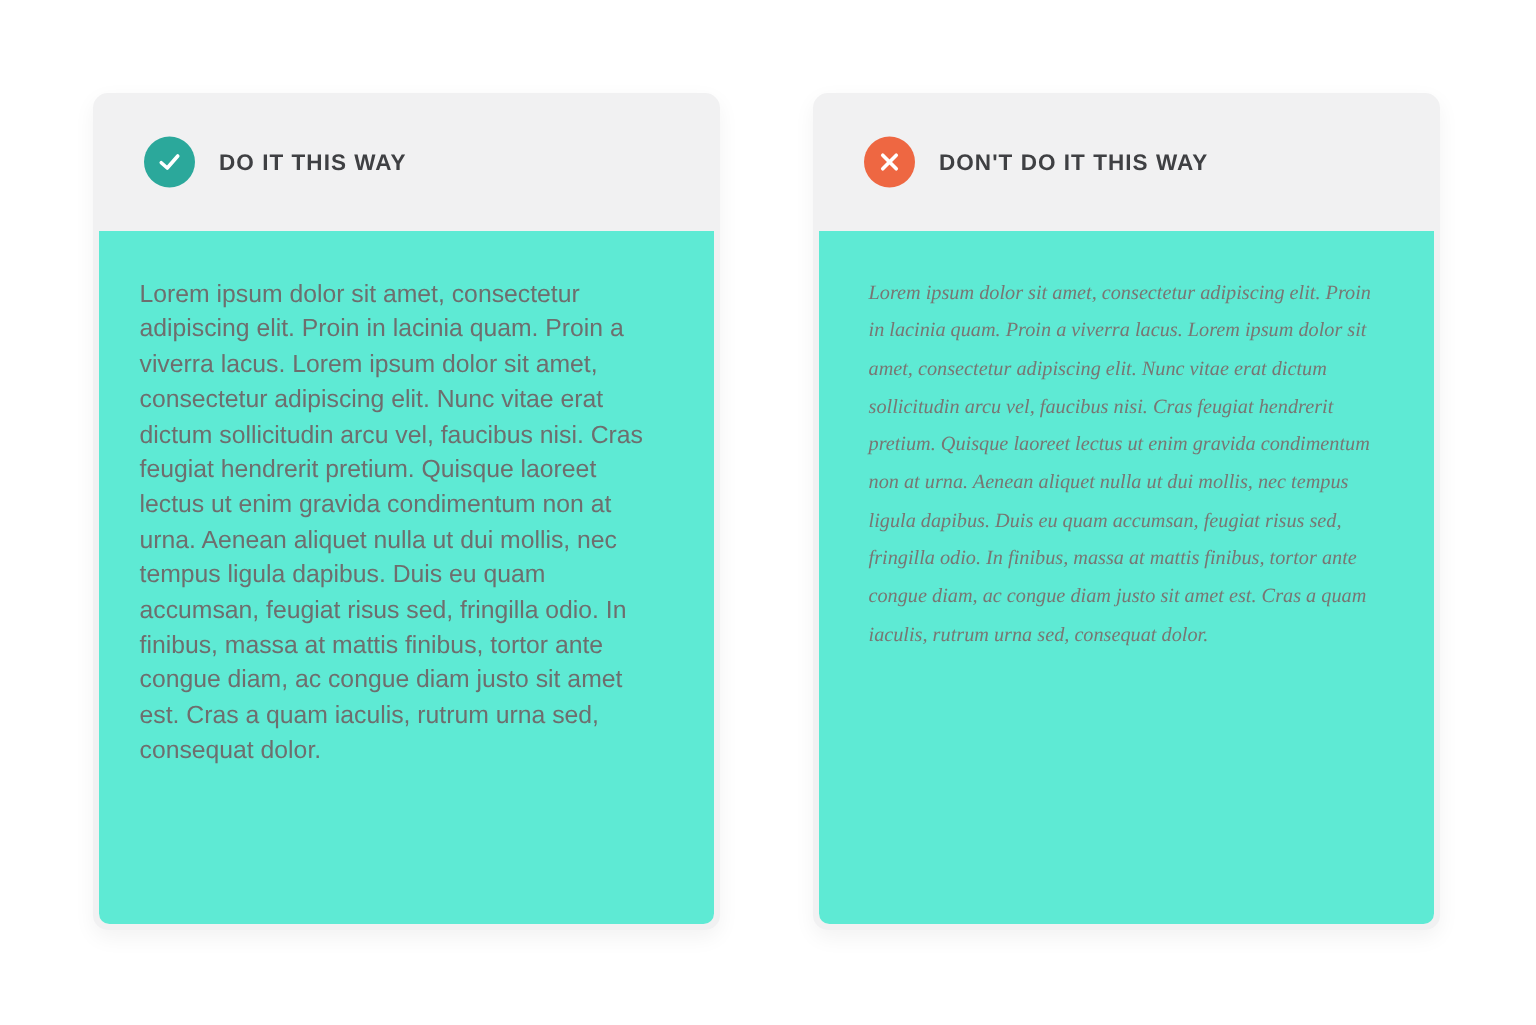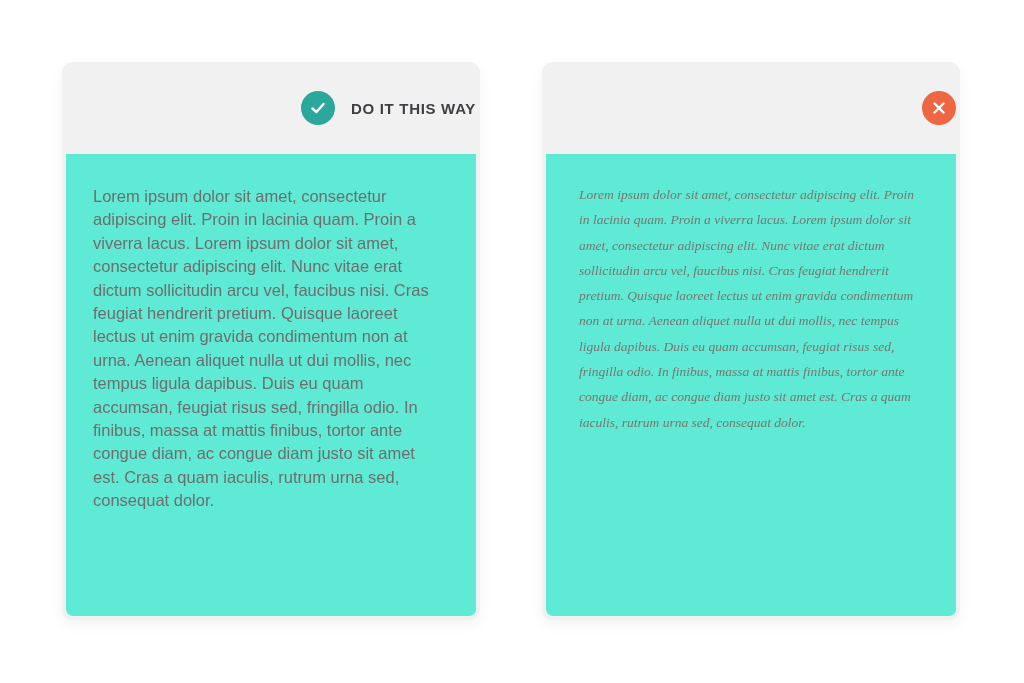--- a/index.html
+++ b/index.html
@@ -21,21 +21,20 @@
     box-shadow: 0 5px 14px rgba(0,0,0,0.05);
     flex: none;
   }
 
   .card-header {
     height: 92px;
     display: flex;
     align-items: center;
     padding-left: 30px;
     gap: 16px;
-    justify-content: flex-end;
   }
 
   .badge {
     width: 34px;
     height: 34px;
     border-radius: 50%;
     display: flex;
     align-items: center;
     justify-content: center;
     flex: none;
@@ -93,19 +92,20 @@
   </section>
 
   <section class="card">
     <header class="card-header">
       <span class="badge" style="background: rgb(238, 103, 66);">
         <svg width="18" height="18" viewBox="0 0 18 18">
           <line x1="4.5" y1="4.5" x2="13.5" y2="13.5" stroke="#ffffff" stroke-width="2.4" stroke-linecap="round"></line>
           <line x1="13.5" y1="4.5" x2="4.5" y2="13.5" stroke="#ffffff" stroke-width="2.4" stroke-linecap="round"></line>
         </svg>
       </span>
+      <h2 class="card-title">DON'T DO IT THIS WAY</h2>
     </header>
     <div class="card-body">
       <p class="text-script">Lorem ipsum dolor sit amet, consectetur adipiscing elit. Proin in lacinia quam. Proin a viverra lacus. Lorem ipsum dolor sit amet, consectetur adipiscing elit. Nunc vitae erat dictum sollicitudin arcu vel, faucibus nisi. Cras feugiat hendrerit pretium. Quisque laoreet lectus ut enim gravida condimentum non at urna. Aenean aliquet nulla ut dui mollis, nec tempus ligula dapibus. Duis eu quam accumsan, feugiat risus sed, fringilla odio. In finibus, massa at mattis finibus, tortor ante congue diam, ac congue diam justo sit amet est. Cras a quam iaculis, rutrum urna sed, consequat dolor.</p>
     </div>
   </section>
 
 </main>
 
 </body></html>

